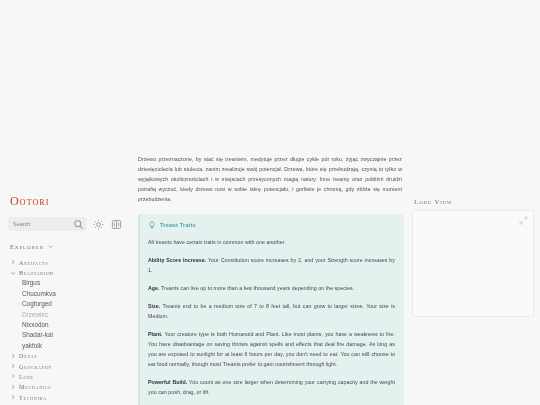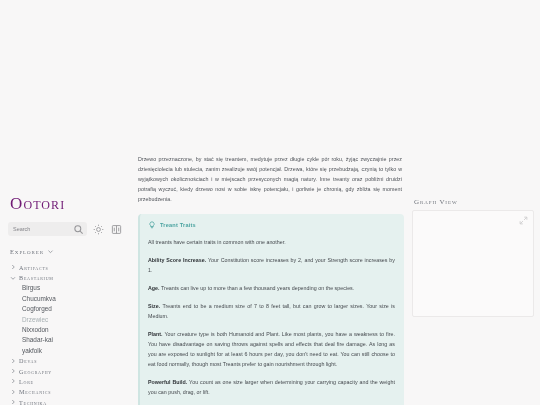--- a/index.html
+++ b/index.html
@@ -26,23 +26,23 @@
     left: 0;
     top: 190px;
     width: 132px;
     height: 215px;
     background: #f8f7f7;
     padding: 0 8px;
   }
 
   #vault-title {
     font-family: "Liberation Serif", serif;
-    font-size: 17px;
+    font-size: 12px;
     letter-spacing: 1.1px;
-    color: #701a75;
+    color: #c2410c;
     font-variant: small-caps;
     text-transform: capitalize;
     padding: 4px 2px 8px 2px;
     white-space: nowrap;
   }
 
   #toolbar {
     display: flex;
     align-items: center;
     gap: 5px;
@@ -363,21 +363,21 @@
           <div class="callout-p"><b>Age.</b> Treants can live up to more than a few thousand years depending on the species.</div>
           <div class="callout-p"><b>Size.</b> Treants end to be a medium size of 7 to 8 feet tall, but can grow to larger sizes. Your size is Medium.</div>
           <div class="callout-p"><b>Plant.</b> Your creature type is both Humanoid and Plant. Like most plants, you have a weakness to fire. You have disadvantage on saving throws against spells and effects that deal fire damage. As long as you are exposed to sunlight for at least 6 hours per day, you don't need to eat. You can still choose to eat food normally, though most Treants prefer to gain nourishment through light.</div>
           <div class="callout-p"><b>Powerful Build.</b> You count as one size larger when determining your carrying capacity and the weight you can push, drag, or lift.</div>
           <div class="callout-p"> Due to your barked skin and the shape of your body, you cannot wear armor, however your bark gives you a base AC of 13 + your Constitution modifier. You can apply the shield's bonus as normal.</div>
         </div>
     </div>
   </div>
 
   <div id="right-panel">
-    <div id="graph-view-title">Graph View</div>
+    <div id="graph-view-title">Lore View</div>
     <div id="graph-view-body">
       <div id="graph-expand-btn">
         <svg viewBox="0 0 24 24" fill="none" stroke="#7a7a7e" stroke-width="2.4">
           <polyline points="14,3 21,3 21,10"></polyline>
           <polyline points="10,21 3,21 3,14"></polyline>
           <line x1="21" y1="3" x2="13.5" y2="10.5"></line>
           <line x1="3" y1="21" x2="10.5" y2="13.5"></line>
         </svg>
       </div>
     </div>

